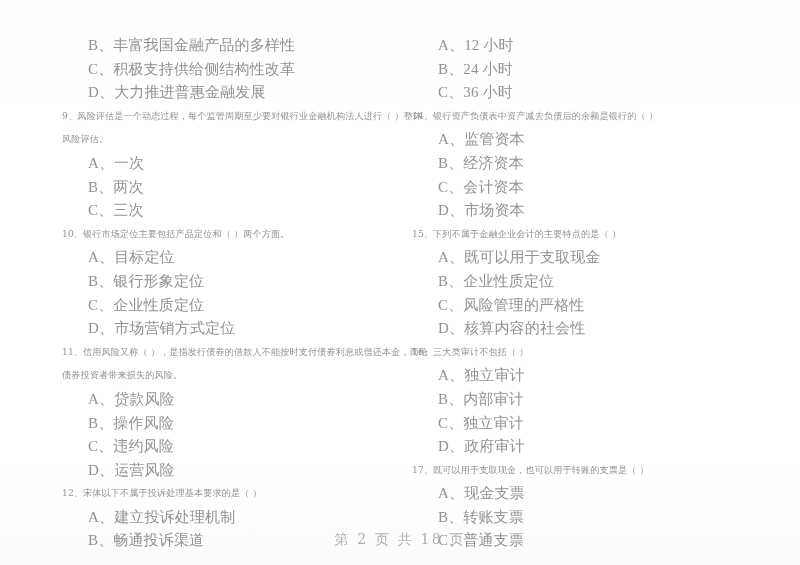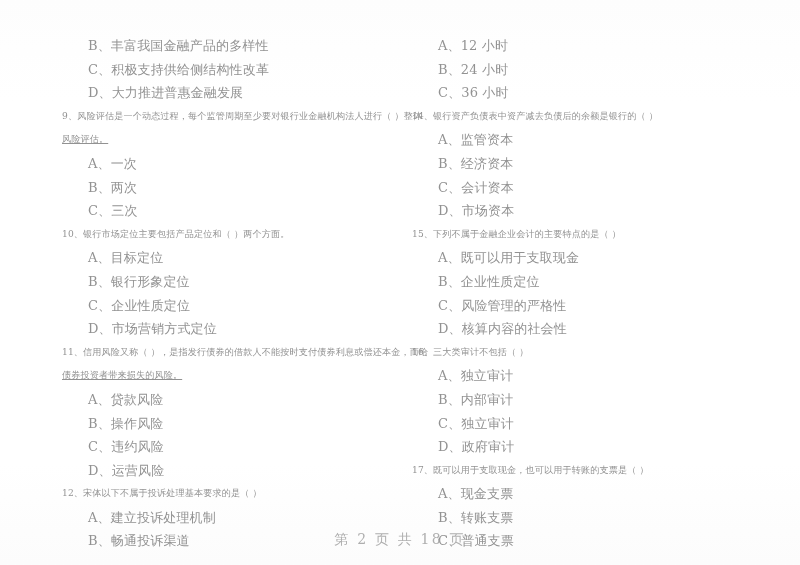--- a/index.html
+++ b/index.html
@@ -35,35 +35,35 @@
 
   .q {
     font-size: 9.1px;
     line-height: 23.6px;
     letter-spacing: 0.15px;
     color: #8a8a8a;
     white-space: nowrap;
   }
 
   .opt {
-    font-size: 13px;
+    font-size: 15px;
     line-height: 23.6px;
     letter-spacing: 0.15px;
     color: #8a8a8a;
     padding-left: 26px;
     white-space: nowrap;
+    font-family: Liberation Serif, serif;
   }
 
   .stem-cont {
     font-size: 9.1px;
     line-height: 23.6px;
     letter-spacing: 0.15px;
     color: #8a8a8a;
     white-space: nowrap;
-    text-decoration: underline;
   }
 
   .footer {
     position: absolute;
     left: 0;
     right: 0;
     top: 531px;
     text-align: center;
     font-size: 14px;
     letter-spacing: 2.2px;

